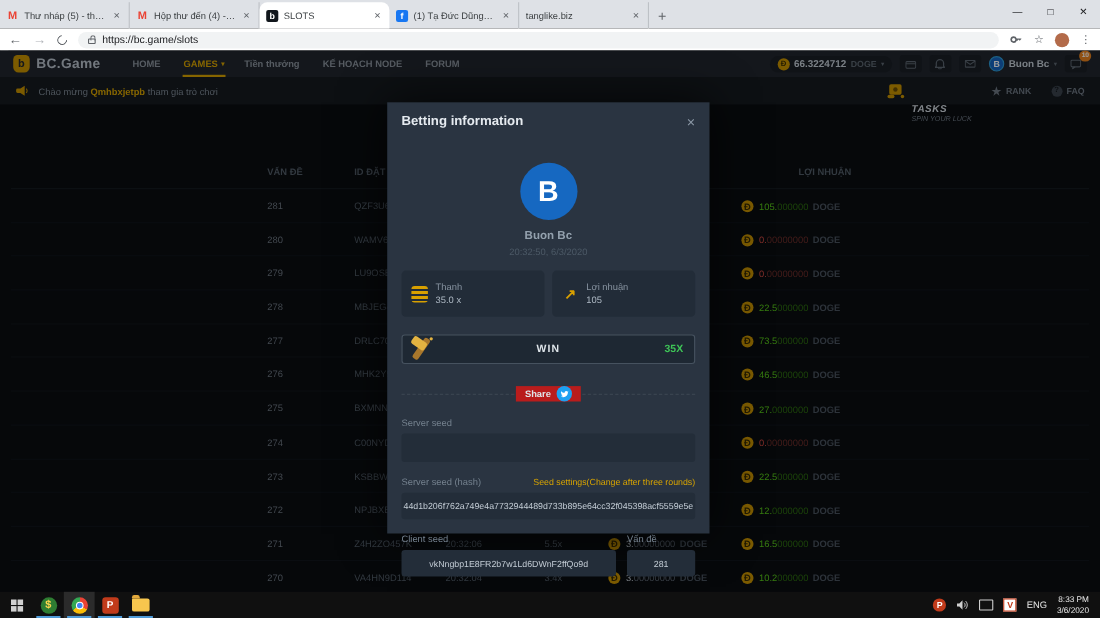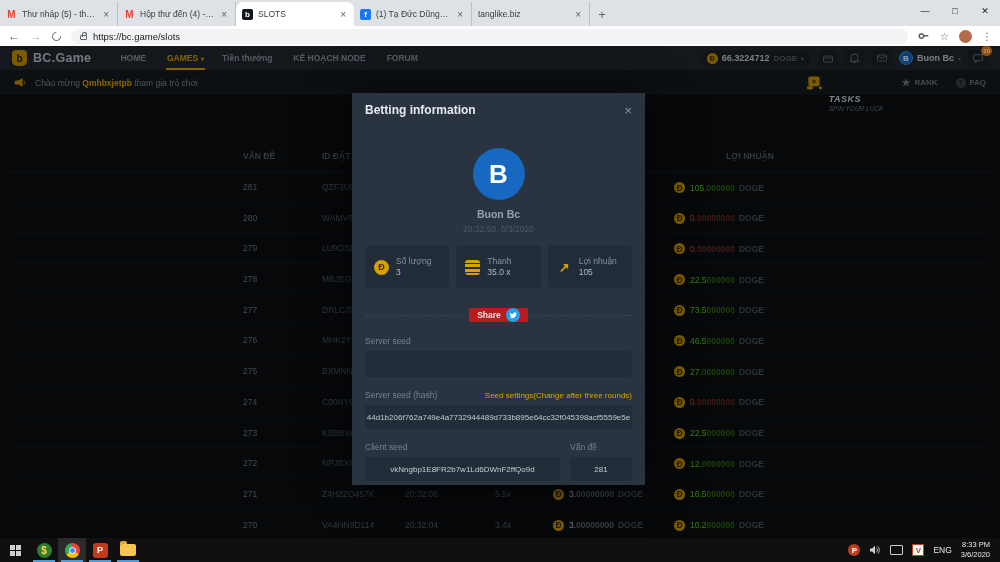--- a/index.html
+++ b/index.html
@@ -76,21 +76,21 @@
   .t-row { position:relative; height:30.7px; border-bottom:1px solid #11161c; cursor:pointer; }
   .t-row span { position:absolute; top:10px; font-size:8.5px; }
   .c-issue { left:233px; color:#6c7680; }
   .c-id { left:312px; color:#525d68; }
   .c-time { left:395px; color:#525d68; }
   .c-mult { left:485px; color:#525d68; }
   .amt-group, .pf-group { position:absolute; top:8px; display:flex; align-items:center; gap:5px; }
   .amt-group { left:543px; } .pf-group { left:664px; }
   .amt-group span, .pf-group span { position:static; top:auto; }
   .v-bold { font-weight:normal; color:#c3ccd5; font-size:8.5px; }
-  .v-dim { color:#5b6570; font-size:8.5px;font-weight:bold; }
+  .v-dim { color:#5b6570; font-size:8.5px; }
   .unit { color:#49535e; font-size:8.5px; font-weight:bold; margin-left:4px; }
   .pf-group .v-bold.green { color:#58c81a; }
   .pf-group .v-dim.green { color:#2c6a11; }
   .pf-group .v-bold.red { color:#cf4a42; }
   .pf-group .v-dim.red { color:#6b2d29; }
 
   .overlay { position:absolute; inset:0; background:rgba(0,0,0,.38); z-index:20; }
 
   
   .modal { position:absolute; left:352px; top:47px; width:293px; height:392px; background:#2a3441; z-index:30; box-shadow:0 0 40px rgba(0,0,0,.7); }
@@ -509,44 +509,46 @@
       <div class="modal-head">
         <span class="modal-title">Betting information</span>
         <span class="modal-close">×</span>
       </div>
       <div class="m-avatar">B</div>
       <div class="m-name">Buon Bc</div>
       <div class="m-date">20:32:50, 6/3/2020</div>
       <div class="m-body">
         <div class="stats-row">
 
-            <div class="stat-card">
-              <span class="stat-ic ic-coin"></span>
-              <span class="stat-txt">
-                <span class="stat-label">Số lượng</span>
-                <span class="stat-value">3</span>
-              </span>
-            </div>
 
             <div class="stat-card">
               <span class="stat-ic ic-stack"></span>
               <span class="stat-txt">
                 <span class="stat-label">Thanh</span>
                 <span class="stat-value">35.0 x</span>
               </span>
             </div>
 
             <div class="stat-card">
               <span class="stat-ic ic-trend"></span>
               <span class="stat-txt">
                 <span class="stat-label">Lợi nhuận</span>
                 <span class="stat-value">105</span>
               </span>
             </div>
           </div>
+        <div class="win-banner">
+          <svg class="win-ic" width="30" height="30" viewBox="0 0 30 30">
+            <rect x="10" y="4" width="6" height="22" rx="2" transform="rotate(35 13 15)" fill="#a8772c"></rect>
+            <rect x="4" y="6" width="14" height="8" rx="2" transform="rotate(35 11 10)" fill="#e3b341"></rect>
+            <circle cx="22" cy="6" r="1.5" fill="#e3b341"></circle>
+          </svg>
+          <span class="win-label">WIN</span>
+          <span class="win-mult">35X</span>
+        </div>
         <div class="share-row">
           <div class="share-chip">
             <span class="share-lbl">Share</span>
             <span class="tw-circle">
               <svg width="8" height="8" viewBox="0 0 24 24">
                   <path d="M23 4.9c-.8.4-1.7.7-2.6.8a4.5 4.5 0 0 0-7.7 4.1A12.8 12.8 0 0 1 3.4 5a4.5 4.5 0 0 0 1.4 6c-.7 0-1.4-.2-2-.5v.1a4.5 4.5 0 0 0 3.6 4.4 4.5 4.5 0 0 1-2 .1 4.5 4.5 0 0 0 4.2 3.1A9 9 0 0 1 2 19.5a12.7 12.7 0 0 0 6.9 2c8.3 0 12.8-6.9 12.8-12.8v-.6c.9-.6 1.6-1.4 2.2-2.3-.8.4-1.7.6-2.6.7a4.5 4.5 0 0 0 1.7-2.6z" fill="#fff"></path>
                 </svg>
             </span>
           </div>
         </div>

